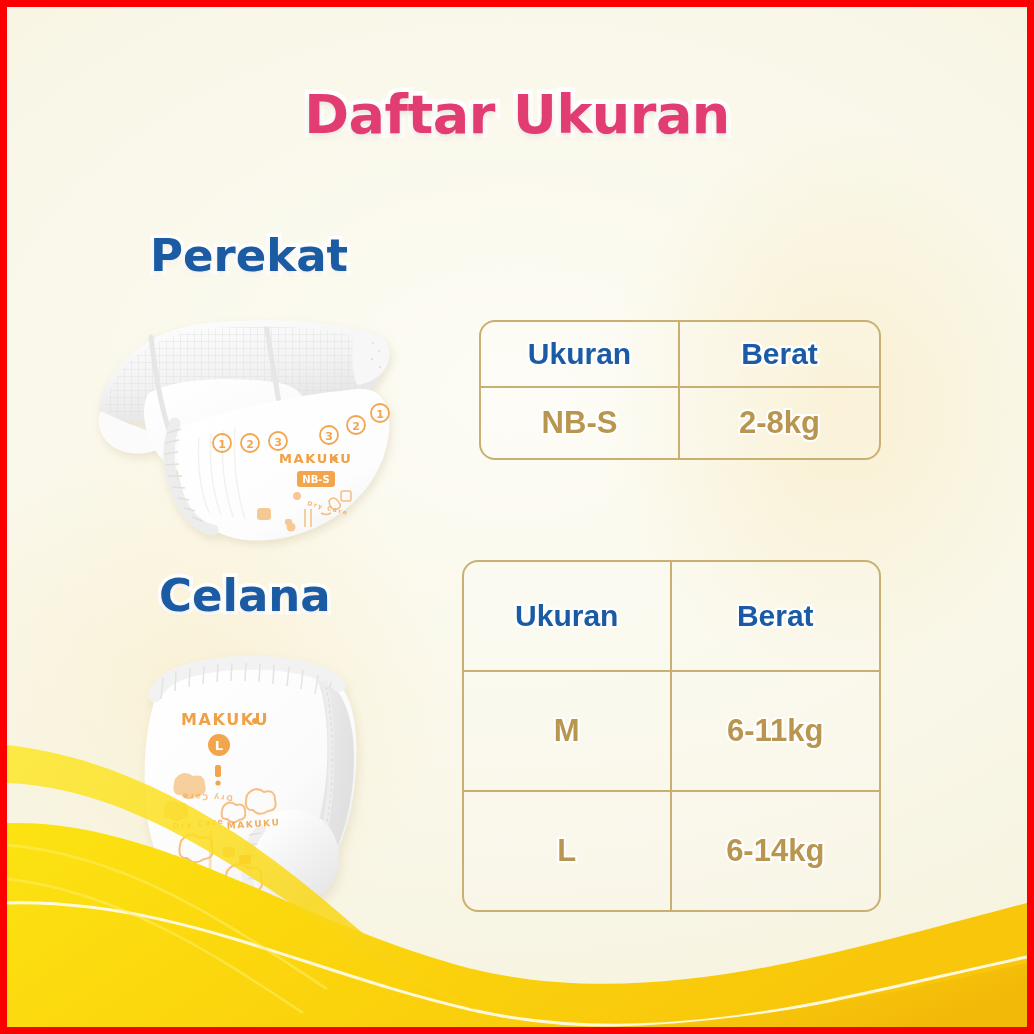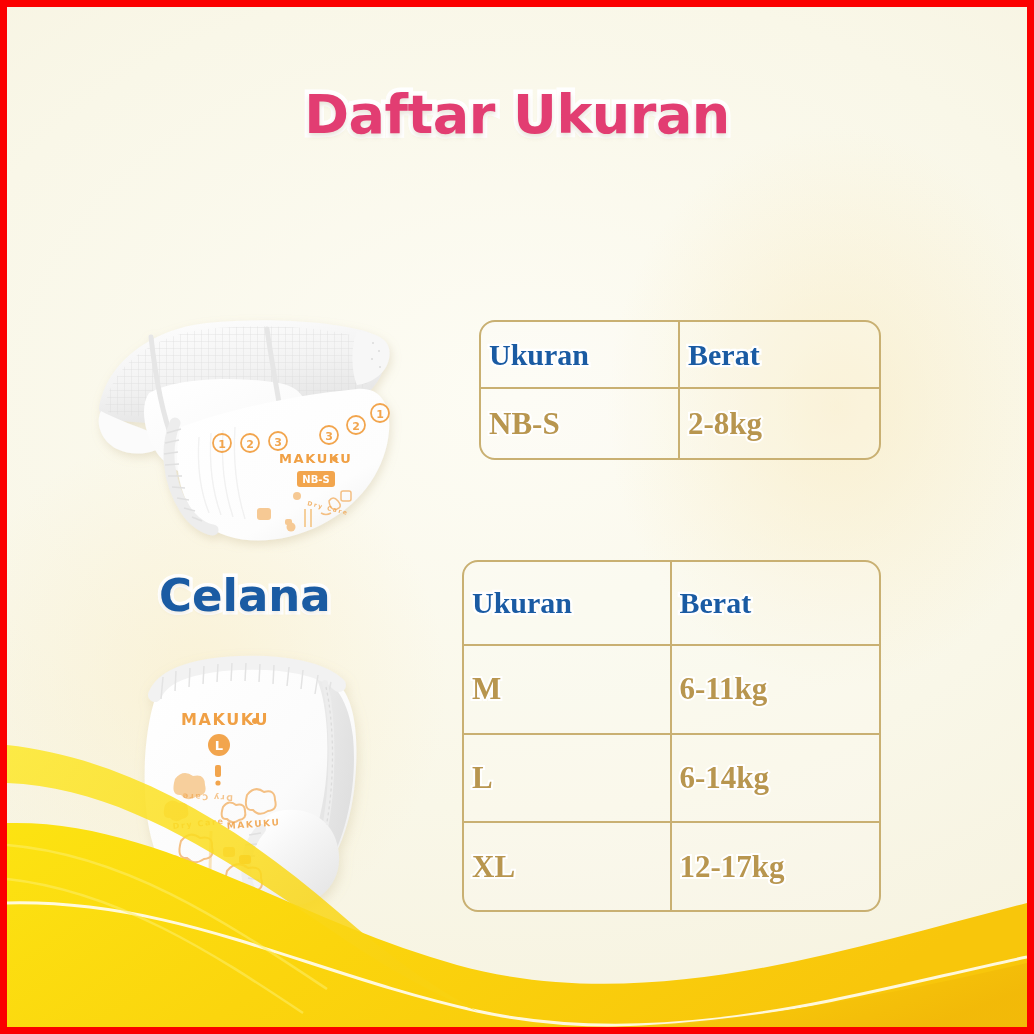--- a/index.html
+++ b/index.html
@@ -95,23 +95,24 @@
     box-sizing: border-box;
     border-collapse: separate;
     border-spacing: 0;
     overflow: hidden;
     background: rgba(255,255,255,0.16);
   }
   #table-perekat { left: 472px; top: 313px; width: 402px; height: 140px; }
   #table-celana  { left: 455px; top: 553px; width: 419px; height: 352px; }
 
   .size-table td {
+    text-align: center;
     vertical-align: middle;
-    padding: 8px;
-    font-family: Liberation Serif, serif;
+    padding: 0;
+    font-family: Liberation Sans, sans-serif;
     font-weight: 700;
     white-space: nowrap;
   }
   .size-table td.col-left  { width: 50%; border-right: 2.5px solid #c9b072; }
   .size-table td.col-right { width: 50%; margin-left: 40px; }
   .size-table tr + tr td   { border-top: 2.5px solid #c9b072; }
 
   .th-cell {
     font-size: 30px;
     color: #1a5ba3;
@@ -155,20 +156,21 @@
 <body>
 
 <div id="poster">
 
   <div id="bg-canvas"></div>
   <div id="bg-warm-right"></div>
   <div id="bg-warm-left"></div>
 
   <div id="title">Daftar Ukuran</div>
 
+  <div class="section-heading" id="heading-perekat">Perekat</div>
 
   <div class="diaper" id="diaper-tape">
     <svg viewBox="0 0 340 240" xmlns="http://www.w3.org/2000/svg">
       <defs>
         <linearGradient id="gTopWing" x1="0" y1="0" x2="0.4" y2="1">
           <stop offset="0%" stop-color="#ffffff"></stop>
           <stop offset="55%" stop-color="#f3f3f3"></stop>
           <stop offset="100%" stop-color="#e2e2e2"></stop>
         </linearGradient>
         <linearGradient id="gBody" x1="0.15" y1="0" x2="0.8" y2="1">
@@ -407,24 +409,20 @@
       <td class="col-right th-cell">Berat</td>
     </tr>
     <tr>
       <td class="col-left td-cell">M</td>
       <td class="col-right td-cell">6-11kg</td>
     </tr>
     <tr>
       <td class="col-left td-cell">L</td>
       <td class="col-right td-cell">6-14kg</td>
     </tr>
-    <tr>
-      <td class="col-left td-cell">XL</td>
-      <td class="col-right td-cell">12-17kg</td>
-    </tr>
   </tbody>
     </table>
 
   <div id="wave-layer">
     <svg viewBox="0 0 1020 300" preserveAspectRatio="none" xmlns="http://www.w3.org/2000/svg">
       <defs>
         <linearGradient id="wy1" x1="0" y1="0" x2="1" y2="0.3">
           <stop offset="0%" stop-color="#fce312"></stop>
           <stop offset="45%" stop-color="#fbd50d"></stop>
           <stop offset="100%" stop-color="#f8c60b"></stop>

